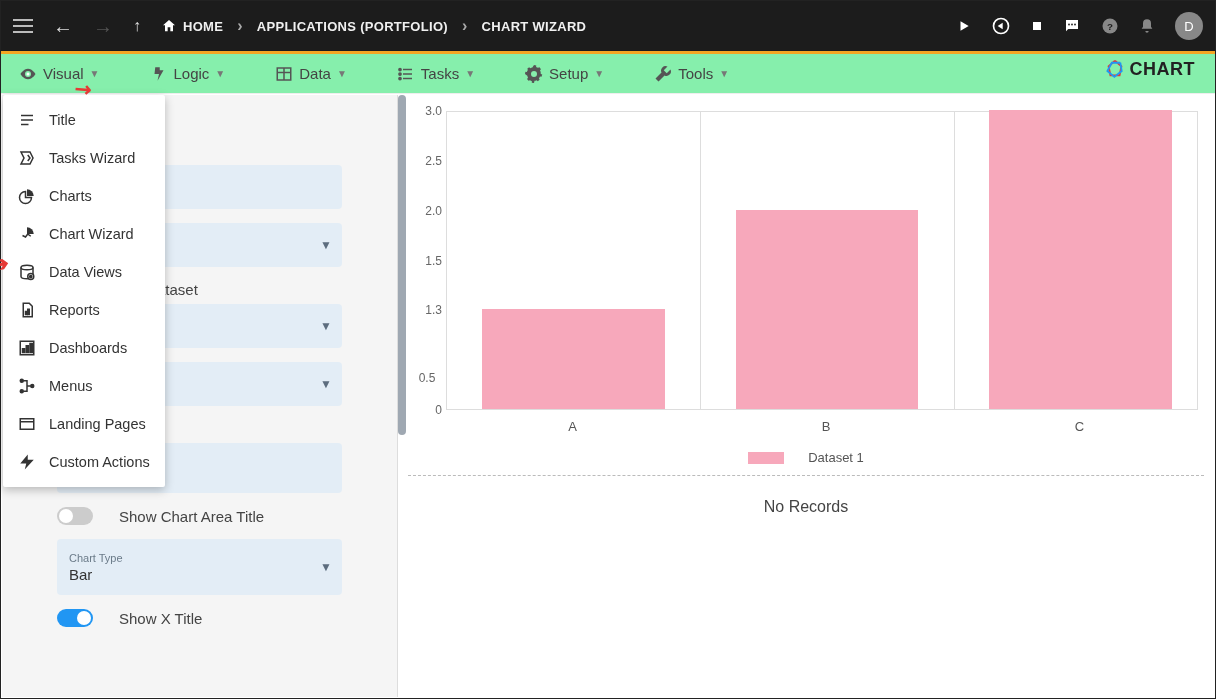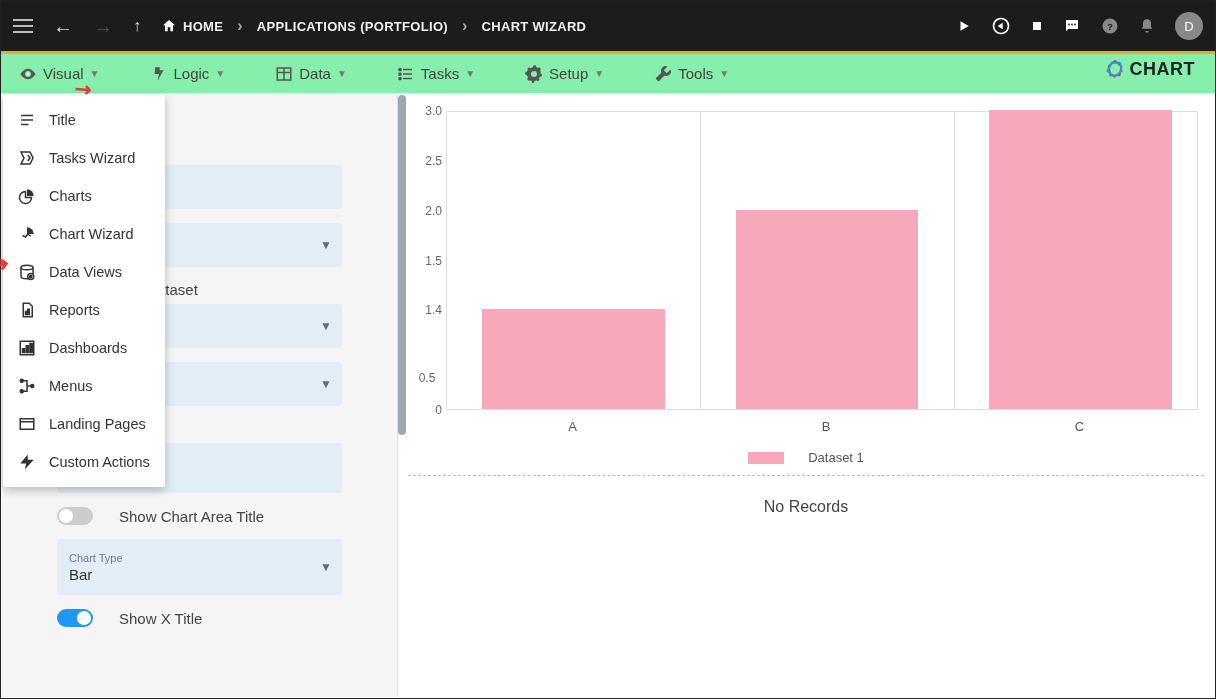--- a/index.html
+++ b/index.html
@@ -375,21 +375,21 @@
           </div>
         </div>
     </div>
 
     <div class="right-panel">
       <div class="right-scroll"></div>
       <div class="chart-zone">
         <div class="y-axis" id="y-axis">
             <div class="y-tick" style="top: 305px;">0</div>
             <div class="y-tick" style="top: 273px; text-align: center;">0.5</div>
-            <div class="y-tick" style="top: 205.333px;">1.4</div>
+            <div class="y-tick" style="top: 205.333px;">1.3</div>
             <div class="y-tick" style="top: 155.5px;">1.5</div>
             <div class="y-tick" style="top: 105.667px;">2.0</div>
             <div class="y-tick" style="top: 55.8333px;">2.5</div>
             <div class="y-tick" style="top: 6px;">3.0</div>
           </div>
         <div class="plot" id="plot">
             <div class="bar" style="left: 35.4667px; width: 182.4px; height: 99.6667px; background: rgb(247, 168, 187);"></div>
             <div class="grid-v" style="left: 253.333px;"></div>
             <div class="bar" style="left: 288.8px; width: 182.4px; height: 199.333px; background: rgb(247, 168, 187);"></div>
             <div class="grid-v" style="left: 506.667px;"></div>

